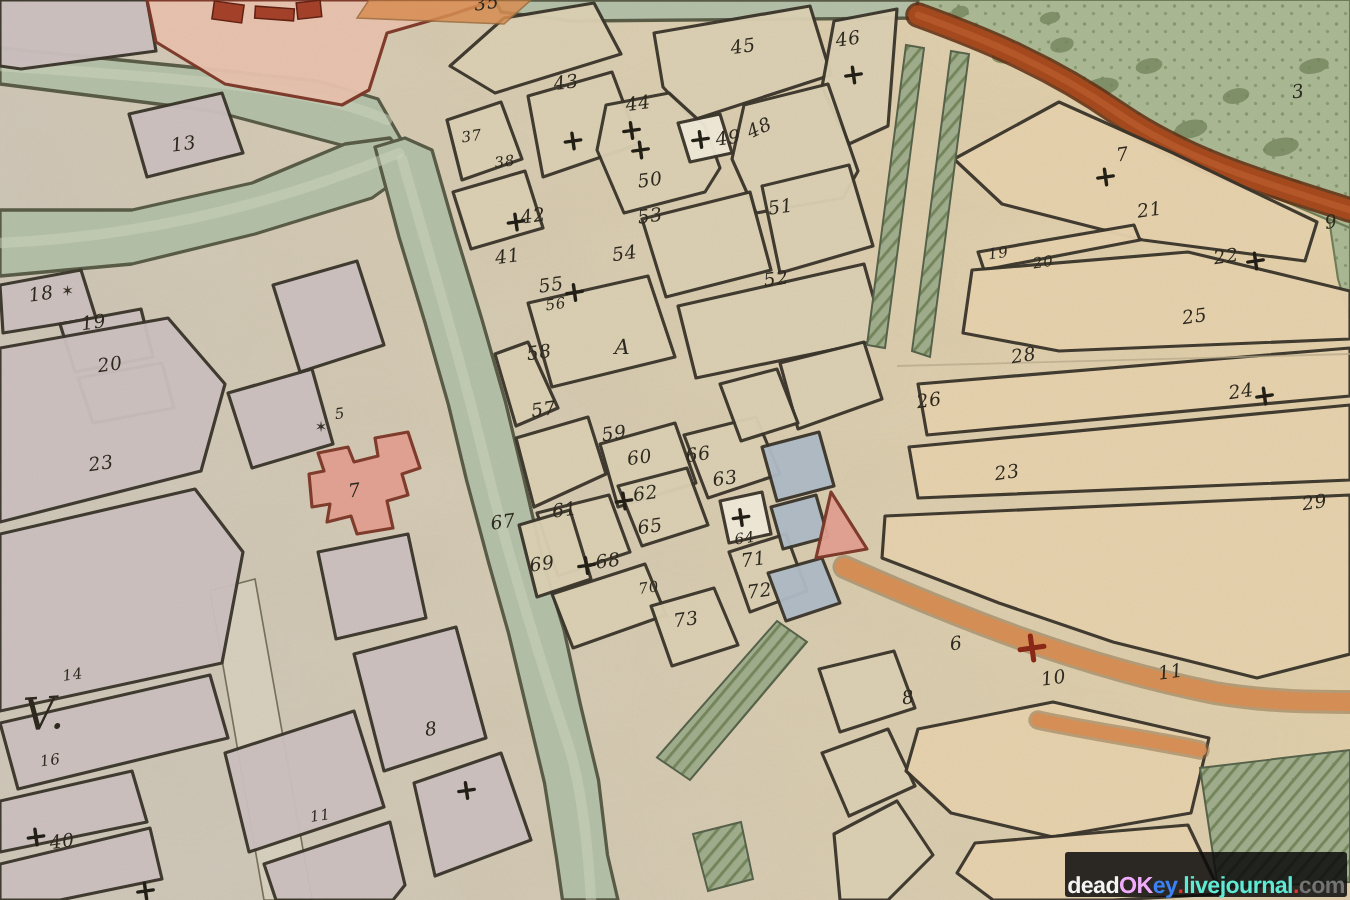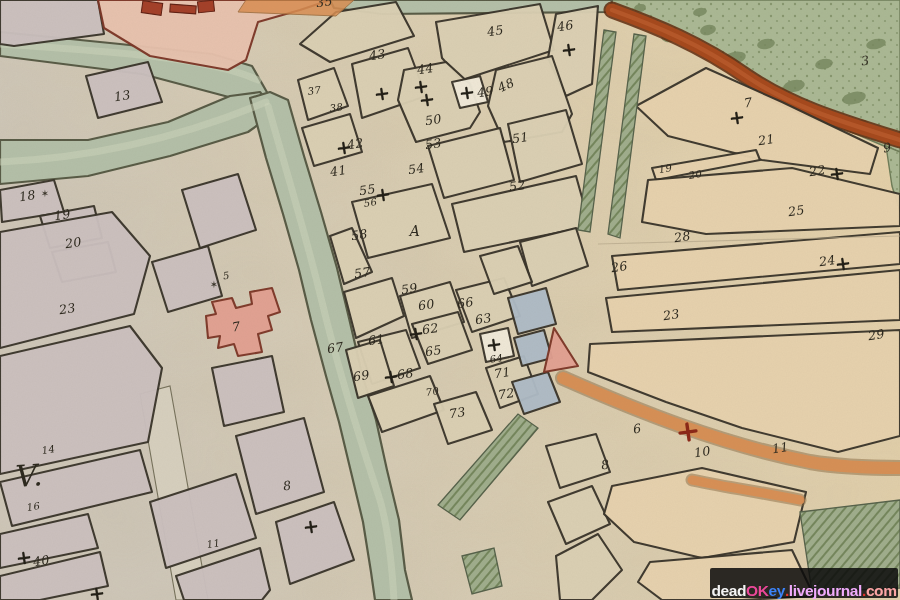--- a/index.html
+++ b/index.html
@@ -236,20 +236,20 @@
         <path d="M 305.8,527 L 316.2,527 M 311,521.8 L 311,532.2" stroke="#201d15" stroke-width="2.3" stroke-linecap="round" transform="rotate(-8 311 527)"></path>
         <path d="M 91.8,594 L 102.2,594 M 97,588.8 L 97,599.2" stroke="#201d15" stroke-width="2.3" stroke-linecap="round" transform="rotate(-8 97 594)"></path>
         <path d="M 680,432 L 696,432 M 688,424 L 688,440" stroke="#8a2616" stroke-width="3.4" stroke-linecap="round" transform="rotate(-8 688 432)"></path>
       </g>
       <text x="45" y="197" fill="#39342a" font-size="10" text-anchor="middle" font-family="&quot;DejaVu Sans&quot;, sans-serif">✶</text>
       <text x="214" y="288" fill="#39342a" font-size="10" text-anchor="middle" font-family="&quot;DejaVu Sans&quot;, sans-serif">✶</text>
       <rect x="0" y="0" width="900" height="600" filter="url(#grain)" opacity="0.1"></rect>
     </svg>
   <div class="watermark" id="watermark" style="background: rgba(10, 10, 10, 0.85);">
       <span style="color: rgb(244, 244, 244);">dead</span>
-      <span style="color: #ec4899;">OK</span>
+      <span style="color: #f0abfc;">OK</span>
       <span style="color: #3b82f6;">ey</span>
       <span style="color: rgb(224, 52, 43);">.</span>
-      <span style="color: #f0abfc;">livejournal</span>
+      <span style="color: #5eead4;">livejournal</span>
       <span style="color: rgb(224, 52, 43);">.</span>
-      <span style="color: #fca5a5;">com</span>
+      <span style="color: #737373;">com</span>
     </div>
 </div>
 
 </body></html>

